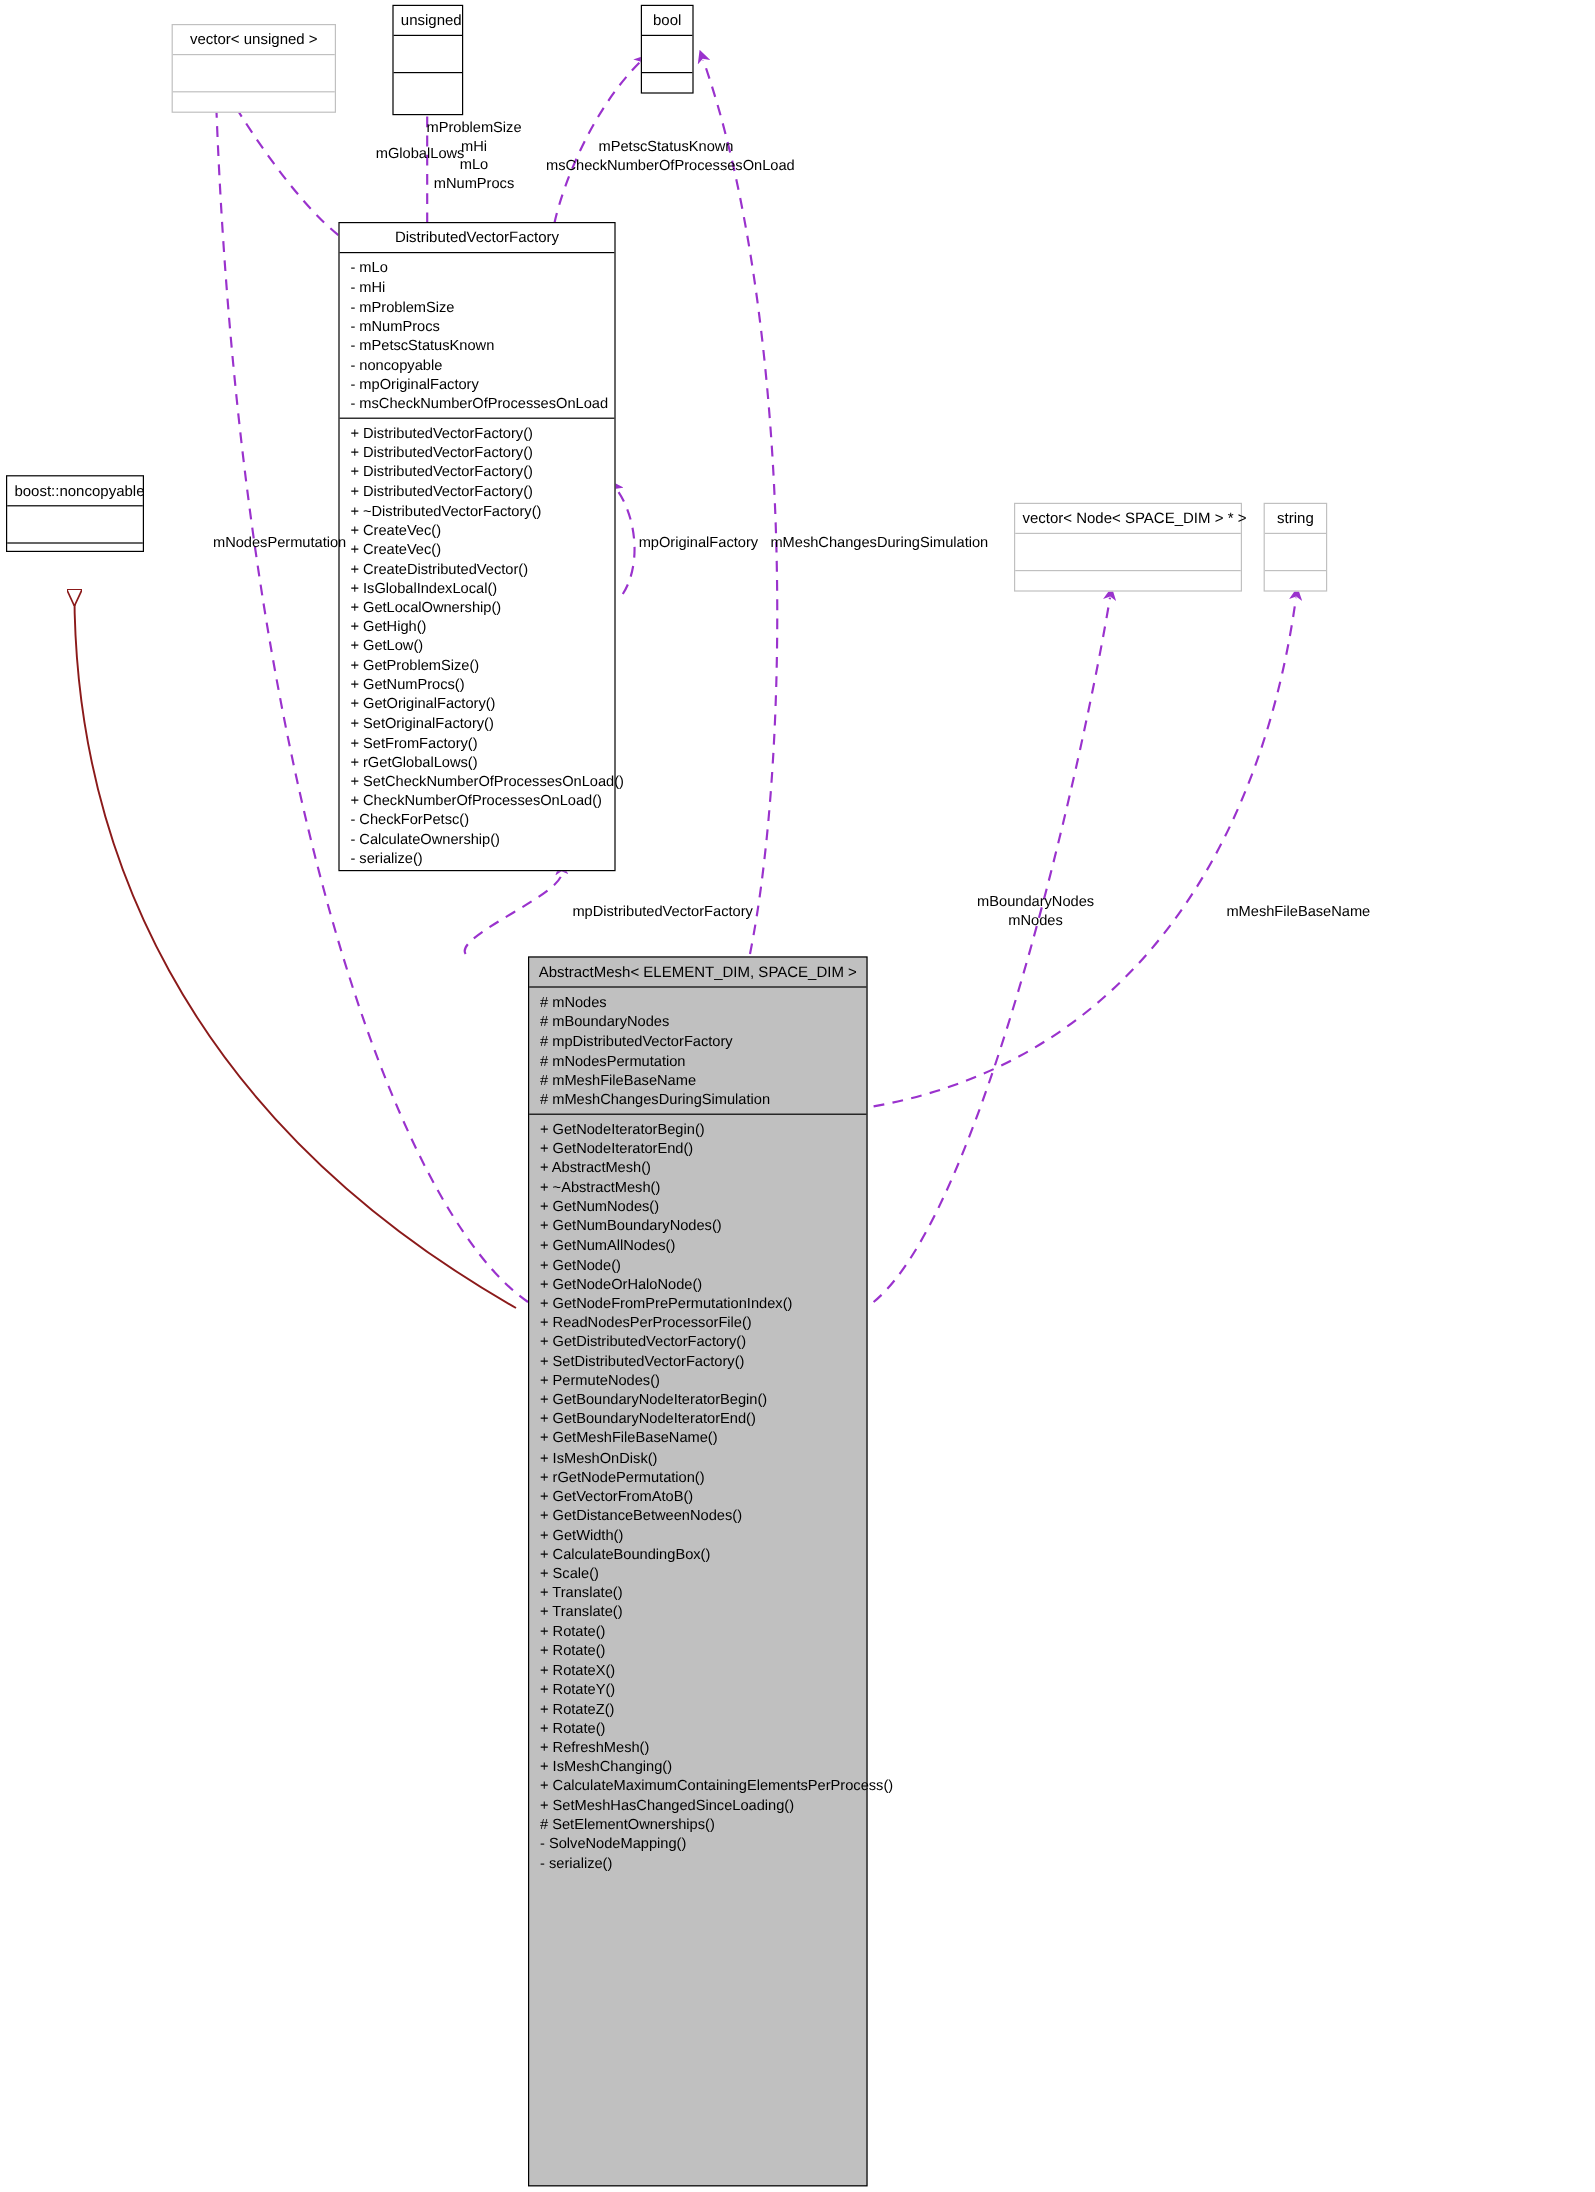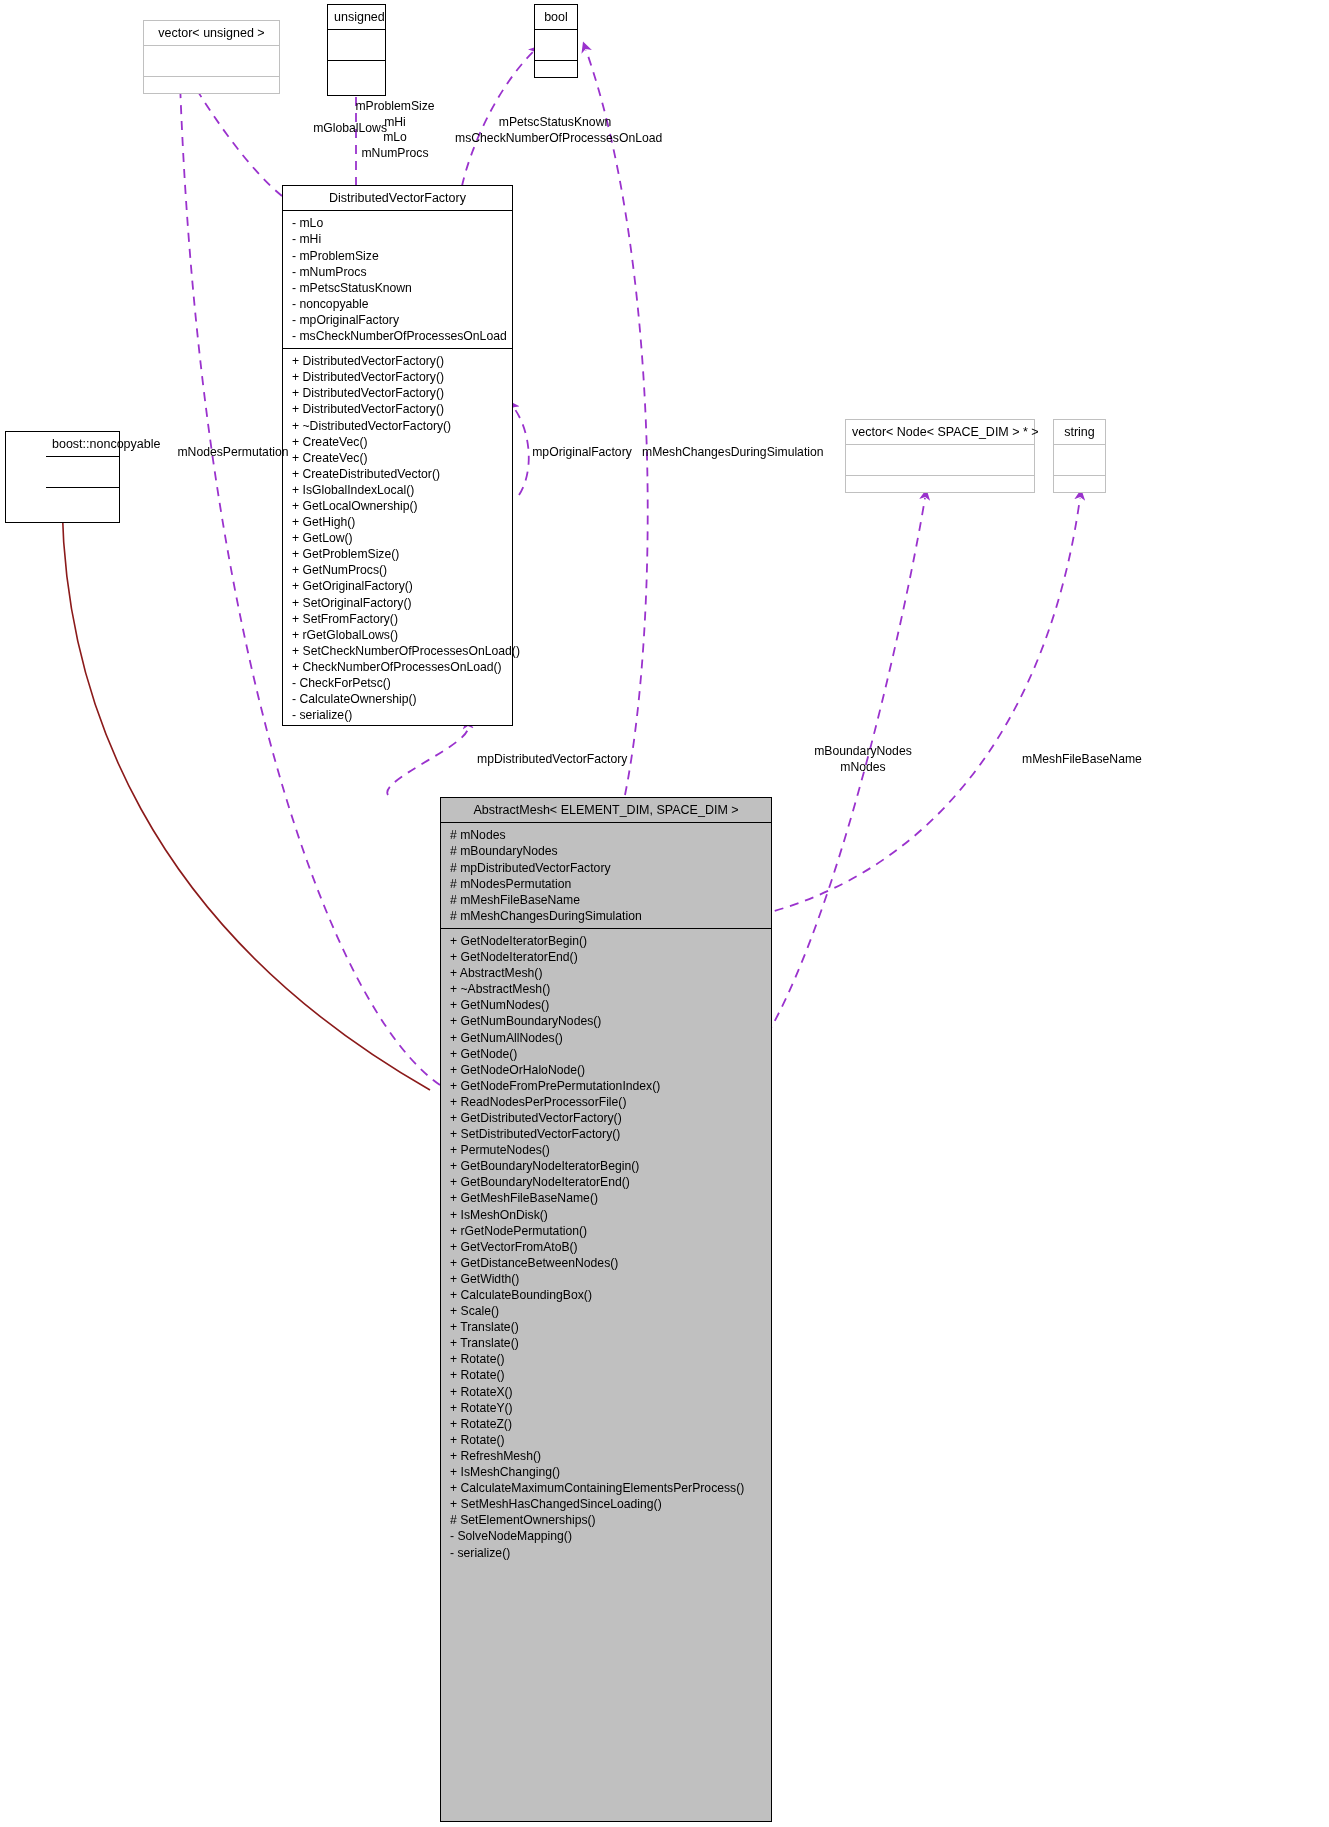--- a/index.html
+++ b/index.html
@@ -104,21 +104,21 @@
   </div>
 
   <div class="uml-box" style="left:534px;top:4px;width:44px;height:74px;">
     <div class="uml-title">bool</div>
     <div class="uml-sep"></div>
     <div class="uml-section empty-section"></div>
     <div class="uml-sep"></div>
     <div class="uml-section empty-section"></div>
   </div>
 
-  <div class="uml-box" style="left:5px;top:431px;width:115px;height:92px;padding-left:40px;">
+  <div class="uml-box" style="left:5px;top:396px;width:115px;height:64px;">
     <div class="uml-title">boost::noncopyable</div>
     <div class="uml-sep"></div>
     <div class="uml-section empty-section"></div>
     <div class="uml-sep"></div>
     <div class="uml-section empty-section"></div>
   </div>
 
   <div class="uml-box plain" style="left:845px;top:419px;width:190px;height:74px;">
     <div class="uml-title">vector&lt; Node&lt; SPACE_DIM &gt; * &gt;</div>
     <div class="uml-sep light"></div>
@@ -169,21 +169,21 @@
         <div class="uml-row">+ SetFromFactory()</div>
         <div class="uml-row">+ rGetGlobalLows()</div>
         <div class="uml-row">+ SetCheckNumberOfProcessesOnLoad()</div>
         <div class="uml-row">+ CheckNumberOfProcessesOnLoad()</div>
         <div class="uml-row">- CheckForPetsc()</div>
         <div class="uml-row">- CalculateOwnership()</div>
         <div class="uml-row">- serialize()</div>
       </div>
   </div>
 
-  <div class="uml-box filled" style="left:440px;top:797px;width:332px;height:1025px;">
+  <div class="uml-box filled" style="left:440px;top:797px;width:283px;height:1025px;">
     <div class="uml-title">AbstractMesh&lt; ELEMENT_DIM, SPACE_DIM &gt;</div>
     <div class="uml-sep"></div>
     <div class="uml-section">
         <div class="uml-row"># mNodes</div>
         <div class="uml-row"># mBoundaryNodes</div>
         <div class="uml-row"># mpDistributedVectorFactory</div>
         <div class="uml-row"># mNodesPermutation</div>
         <div class="uml-row"># mMeshFileBaseName</div>
         <div class="uml-row"># mMeshChangesDuringSimulation</div>
       </div>

